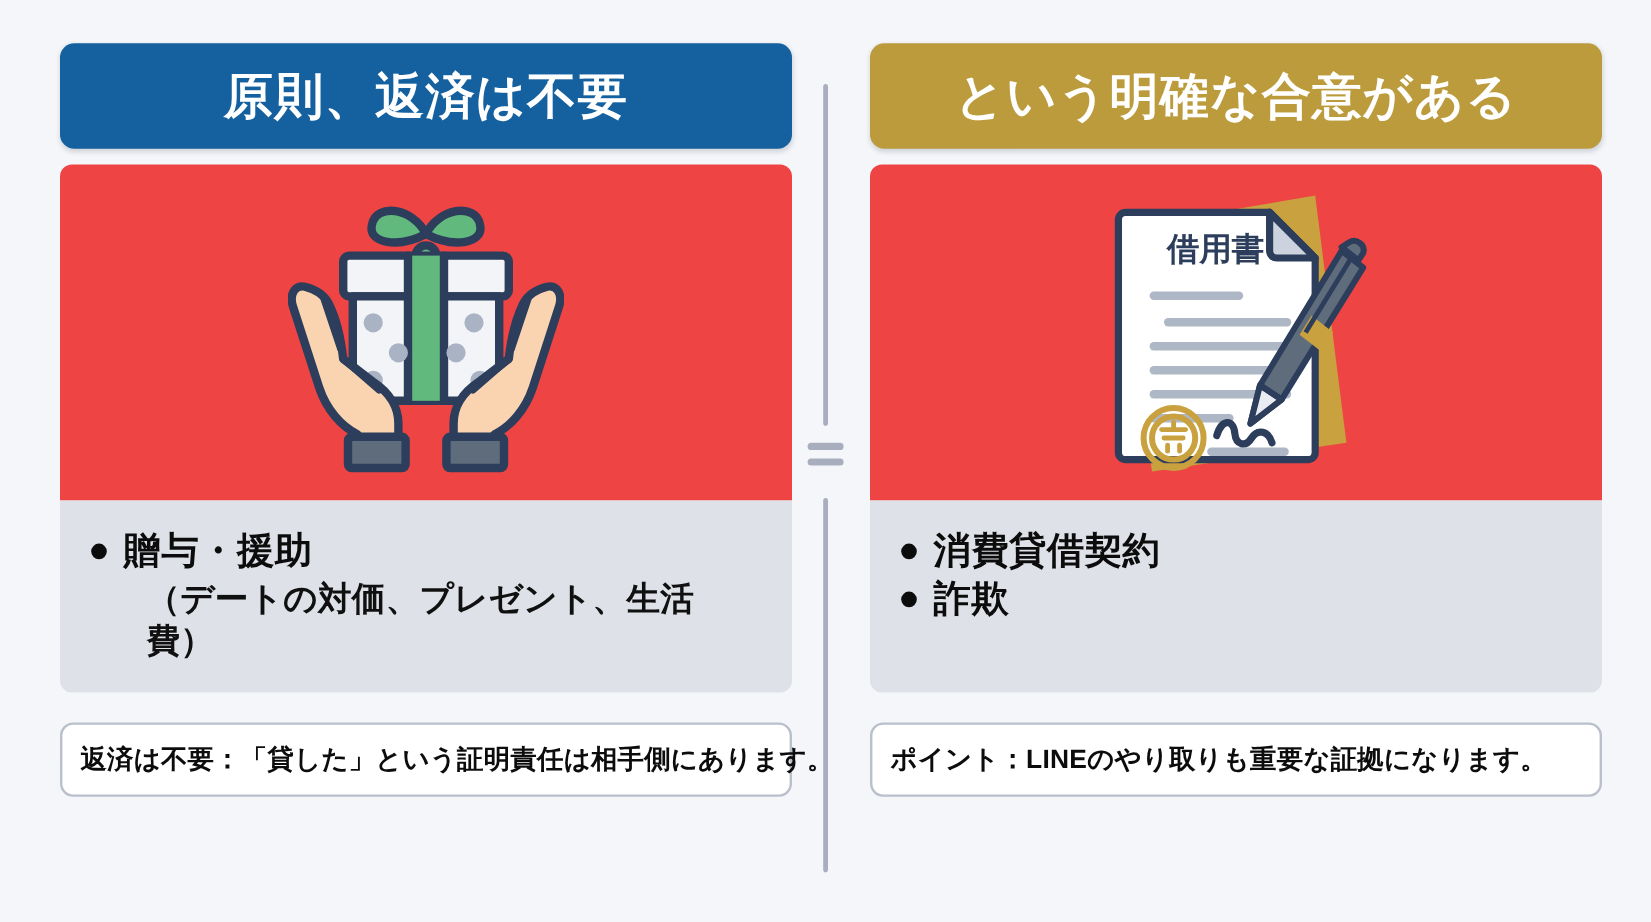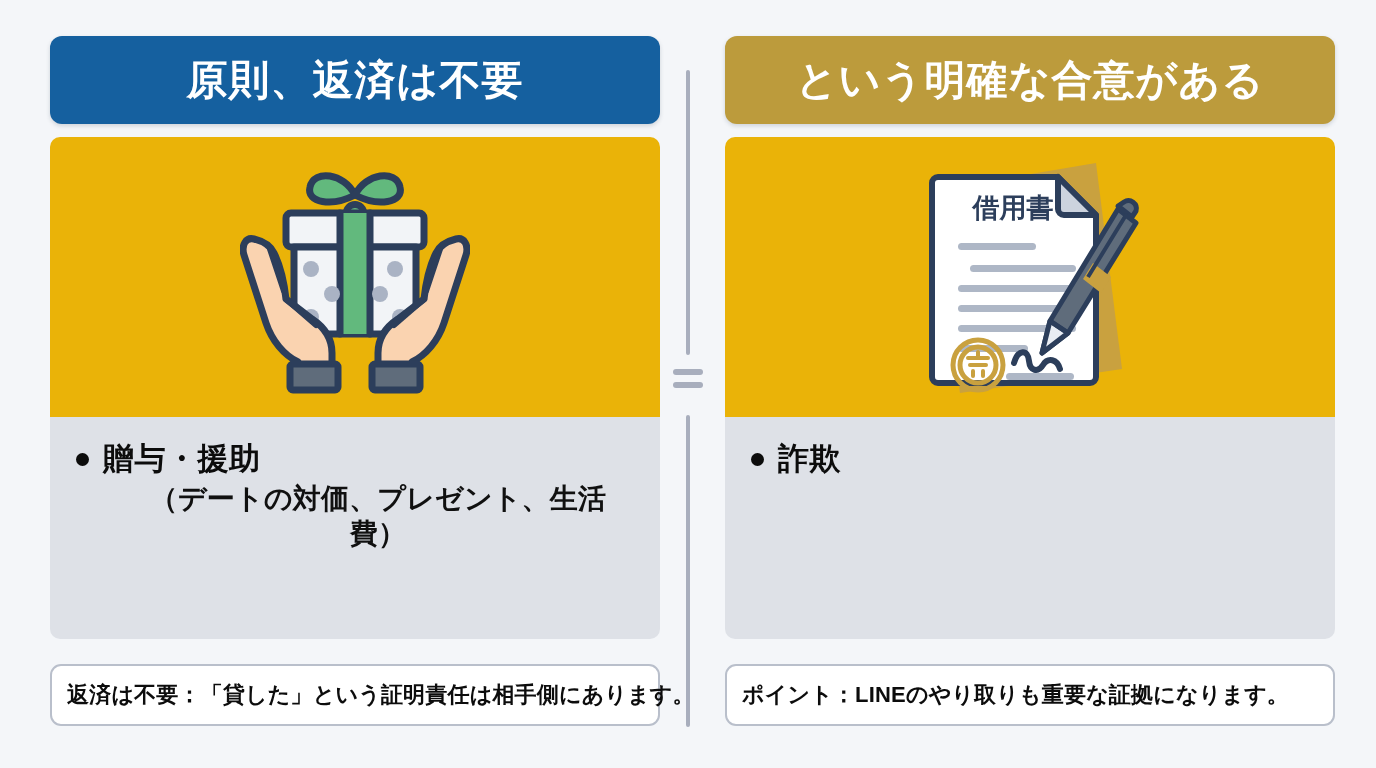--- a/index.html
+++ b/index.html
@@ -23,21 +23,20 @@
     display: flex;
     align-items: stretch;
   }
 
   
   .column {
     position: relative;
     width: 610px;
     display: flex;
     flex-direction: column;
-    text-align: center;
   }
   .column-left  { margin-left: 50px; }
   .column-right { margin-left: 65px; }
 
   
   .col-header {
     height: 88px;
     border-radius: 12px;
     display: flex;
     align-items: center;
@@ -47,36 +46,36 @@
     font-weight: 700;
     letter-spacing: 1px;
     margin-top: 36px;
     box-shadow: 0 2px 4px rgba(40,55,80,.18);
   }
   .col-header.blue { background: #15609f; }
   .col-header.gold { background: #bc9b3c; }
 
   
   .illus-card {
-    background: #eab308;
+    background: #ef4444;
     border-radius: 10px 10px 0 0;
     height: 280px;
     margin-top: 13px;
     display: flex;
     align-items: center;
     justify-content: center;
   }
   .illus-card svg { display: block; }
 
   
   .list-panel {
     background: #dee1e7;
     border-radius: 0 0 10px 10px;
     padding: 22px 26px 20px 26px;
-    height: 222px;
+    height: 160px;
   }
   .bullet-row {
     display: flex;
     align-items: flex-start;
     gap: 14px;
   }
   .dot {
     width: 13px;
     height: 13px;
     border-radius: 50%;
@@ -279,20 +278,24 @@
           <path d="M142 166 l 18 12" fill="none"></path>
           <path d="M185 108 l 18 14 l -10 16 l -18 -14 Z" fill="#c9a13f" stroke="none"></path>
           <path d="M216 47 a 8 8 0 0 1 12 9 l -4 6 l -14 -11 Z" fill="#5f6c7b"></path>
           <path d="M228 68 l -10 -8 l -38 62" fill="none" stroke-width="4"></path>
         </g>
       </svg>
       </span>
     </div>
 
     <div class="list-panel">
+      <div class="bullet-row">
+        <span class="dot"></span>
+        <span class="bullet-title">消費貸借契約</span>
+      </div>
 
       <div class="bullet-row">
         <span class="dot"></span>
         <span class="bullet-title">詐欺</span>
       </div>
     </div>
 
     <div class="note">ポイント：LINEのやり取りも重要な証拠になります。</div>
   </div>
 

